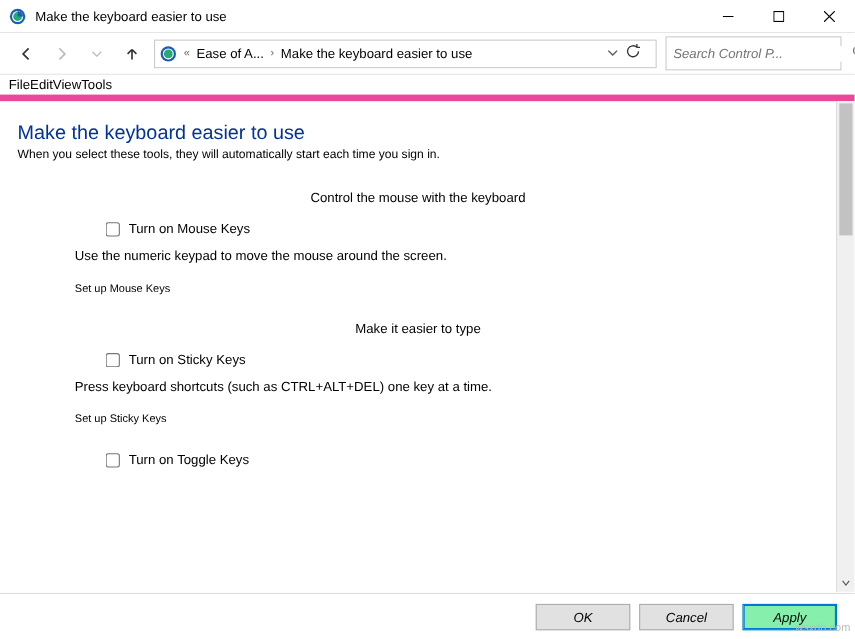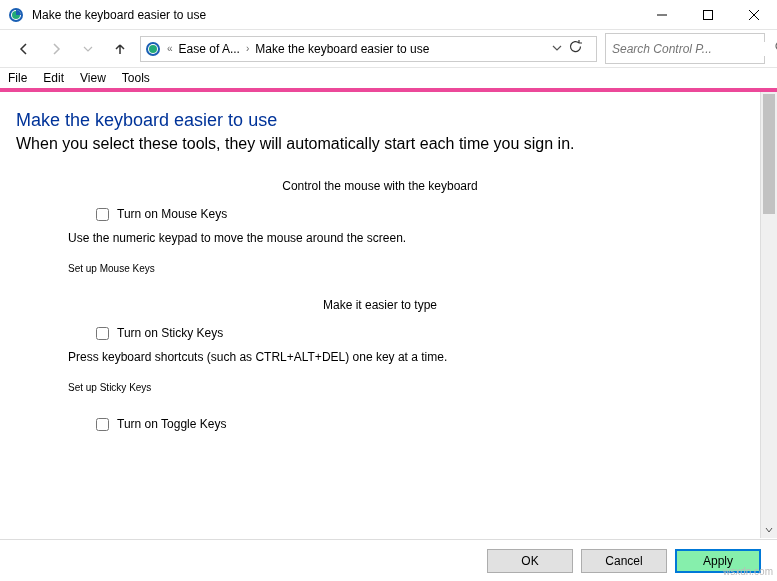--- a/index.html
+++ b/index.html
@@ -17,43 +17,43 @@
     .addressbar { flex: 1; height: 26px; border: 1px solid #ccc; display: flex; align-items: center; padding: 0 4px; gap: 6px; font-size: 12px; background: #fff; }
     .addressbar .cp-icon { width: 16px; height: 16px; }
     .addr-sep { color: #666; font-size:10px;}
     .addr-crumb { white-space: nowrap; }
     .addr-spacer { flex:1; }
     .addr-drop { color:#555; }
     .refresh-btn { width:24px; }
     .searchbox { width: 160px; height: 31px; border: 1px solid #ccc; display: flex; align-items: center; padding: 0 6px; color: #777; font-size: 12px; gap:6px;}
     .searchbox input { border:none; outline:none; flex:1; font-size:12px; font-style: italic; color:#666; }
     
-    .menubar { height: 24px; display: flex; align-items: center; padding: 0 8px; gap: 16px; font-size: 12px; border-bottom: 4px solid #ec4899; }
+    .menubar { height: 24px; display: flex; align-items: center; padding: 0 8px; gap: 0; font-size: 12px; border-bottom: 6px solid #ec4899; }
     
     .content-wrap { position: relative; height: 446px; }
     .content { position:absolute; top:0; left:0; right:17px; bottom:0; overflow-y: auto; padding: 18px 16px 10px 16px; }
     .vscroll { position:absolute; top:0; right:0; bottom:0; width:17px; background:#f0f0f0; border-left:1px solid #ddd;}
     .vscroll-thumb { position:absolute; top:2px; left:2px; right:2px; height:120px; background:#c2c2c2;}
     .vscroll-arrow { position:absolute; left:0; right:0; height:17px; display:flex; align-items:center; justify-content:center; color:#555;}
     .vscroll-arrow.up{top:0;} .vscroll-arrow.down{bottom:0;}
     
     h1.page-title { color: #003399; font-size: 18px; font-weight: normal; margin-bottom: 4px; }
-    .page-sub { font-size: 16px; margin-bottom: 26px; }
+    .page-sub { font-size: 11px; margin-bottom: 26px; }
     
     .group-header { display: flex; align-items: center; font-size: 12px; margin-bottom: 14px; flex-direction: column; }
     .group-header .line { flex: 1; height: 1px; background: #ccc; margin-left: 8px; }
     
     .opt { margin-left: 32px; margin-bottom: 14px; }
     .chk { display: flex; align-items: center; gap: 8px; font-size: 12px; padding-left: 48px; }
     .chk input { width:13px; height:13px; }
     .desc { margin-left: 20px; margin-top: 10px; font-size: 12px; }
     .linkish { color: #000000; margin-left: 20px; margin-top: 18px; margin-bottom: 24px; font-size: 10px; cursor: pointer; }
     
     .footer { position:absolute; left:0; right:0; bottom:0; height: 42px; border-top: 1px solid #ddd; display: flex; align-items: center; justify-content: flex-end; padding: 0 16px; gap: 8px; background: #fff; }
-    .btn { min-width: 86px; height: 24px; border: 1px solid #adadad; background: #e1e1e1; font-size: 12px; display:flex; align-items:center; justify-content:center; }
+    .btn { min-width: 86px; height: 24px; border: 1px solid #adadad; background: #e1e1e1; font-size: 12px; display:flex; align-items:center; justify-content:center;font-style:italic; }
     .btn.primary { border: 1px solid #0078d7; box-shadow: inset 0 0 0 1px #0078d7; background:#86efac; }
     
     .watermark { position:absolute; right:4px; bottom:4px; font-size:10px; color:#bbb; }
     
     .cp-icon-svg { display:inline-block; }
   </style>
 </head>
 <body>
 
 <div class="titlebar">

